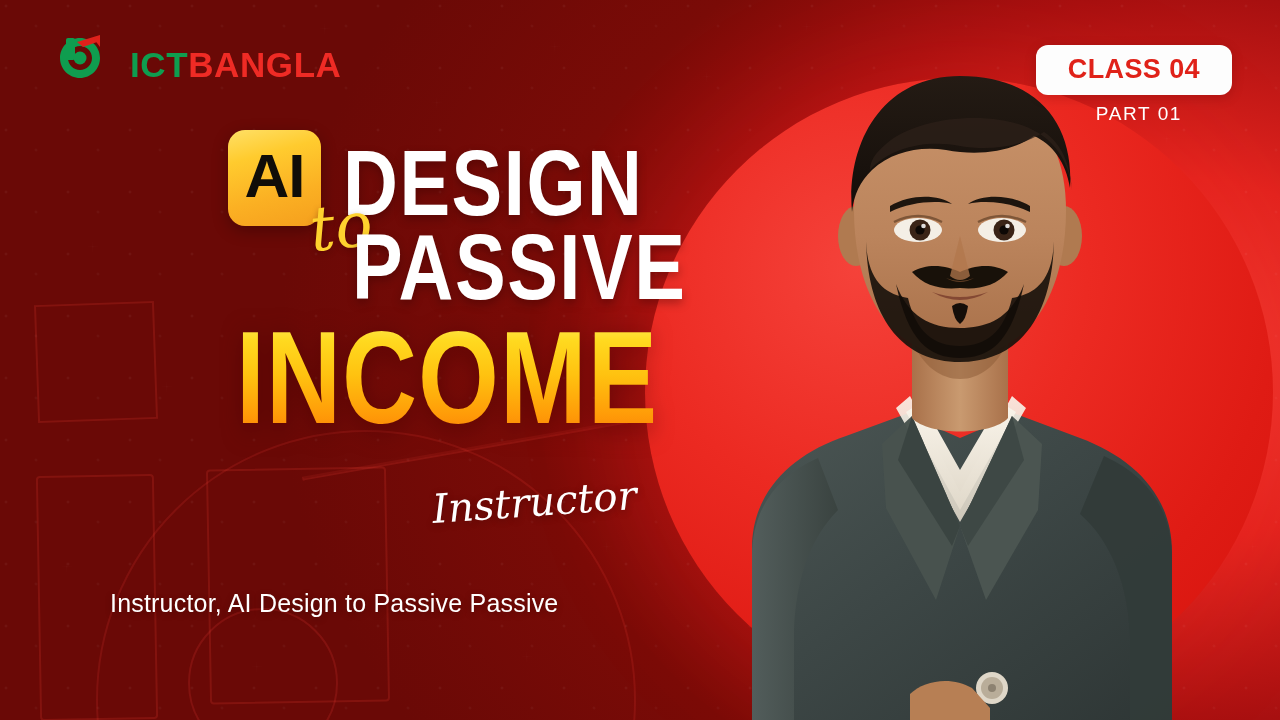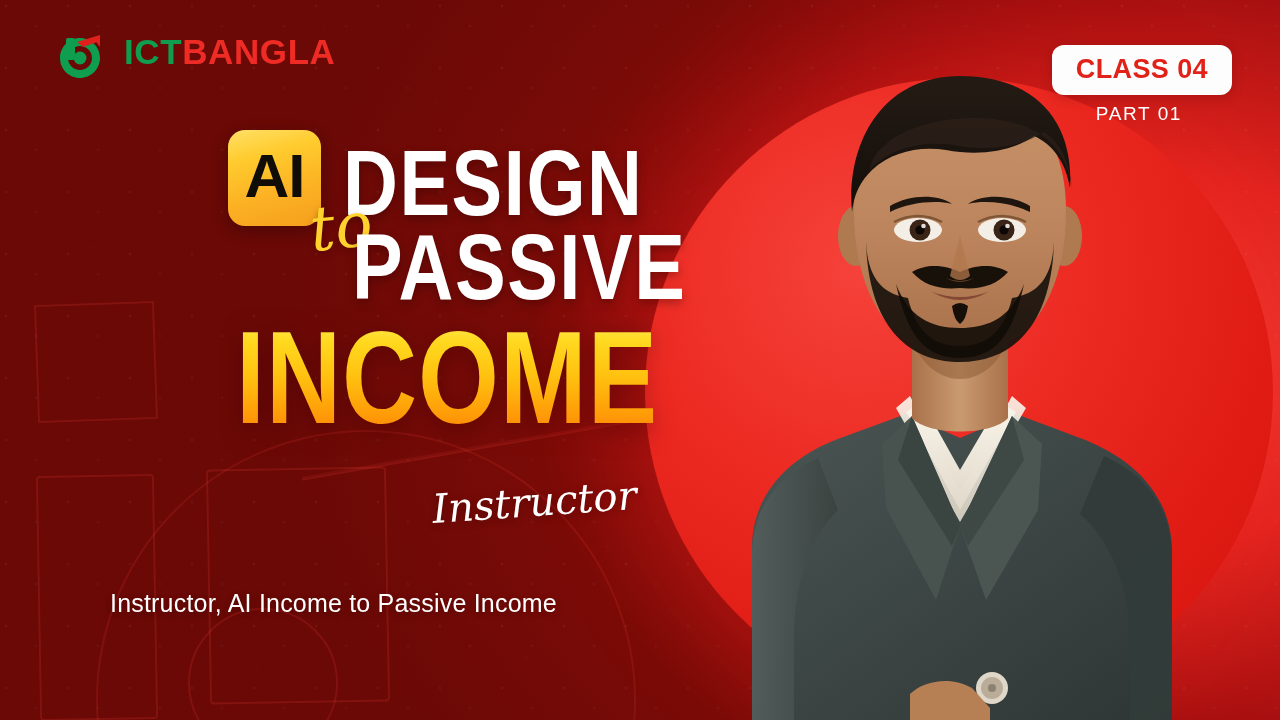--- a/index.html
+++ b/index.html
@@ -51,34 +51,34 @@
 
   
   .hero-circle{
     position:absolute; left:645px; top:78px; width:628px; height:628px;
     border-radius:50%;
     background:radial-gradient(circle at 34% 30%, #f5423a 0%, #ec2a22 38%, #df1b14 70%, #d4120c 100%);
     box-shadow:0 0 120px rgba(255,40,30,.28);
   }
 
   
-  .logo{ position:absolute; left:56px; top:34px; display:flex; align-items:flex-start; gap:20px; }
+  .logo{ position:absolute; left:56px; top:34px; display:flex; align-items:flex-end; gap:26px; }
   .logo-mark{ position:relative; width:48px; height:48px; }
   .logo-wordmark{
     font-size:35px; font-weight:700; letter-spacing:.6px; line-height:1;
     font-family:"Liberation Sans", sans-serif;
   }
   .lw-ict{ color:#0f9d4f; }
   .lw-bangla{ color:#ef2b25; }
 
   
   .class-badge{
     position:absolute; right:48px; top:45px;
     background:#fdfdfd; border-radius:12px;
-    padding:11px 24px 12px;
+    padding:11px 32px 12px;
     box-shadow:0 3px 12px rgba(90,0,0,.24);
   }
   .class-badge span{
     color:#e02219; font-size:27px; font-weight:700; letter-spacing:.4px; line-height:1;
     display:block;
   }
   .part-label{
     position:absolute; right:98px; top:104px;
     color:#ffffff; font-size:19px; font-weight:400; letter-spacing:1.6px; line-height:1;
   }
@@ -305,15 +305,15 @@
         <span>AI</span>
       </span>
       <span class="word-design">DESIGN</span>
     </div>
     <div class="word-to">to</div>
     <div class="word-passive">PASSIVE</div>
     <div class="word-income">INCOME</div>
   </div>
 
   <div class="instr-script">Instructor</div>
-  <div class="instr-sub">Instructor, AI Income to Passive Income</div>
+  <div class="instr-sub">Instructor, AI Design to Passive Passive</div>
 
 </div>
 
 </body></html>

